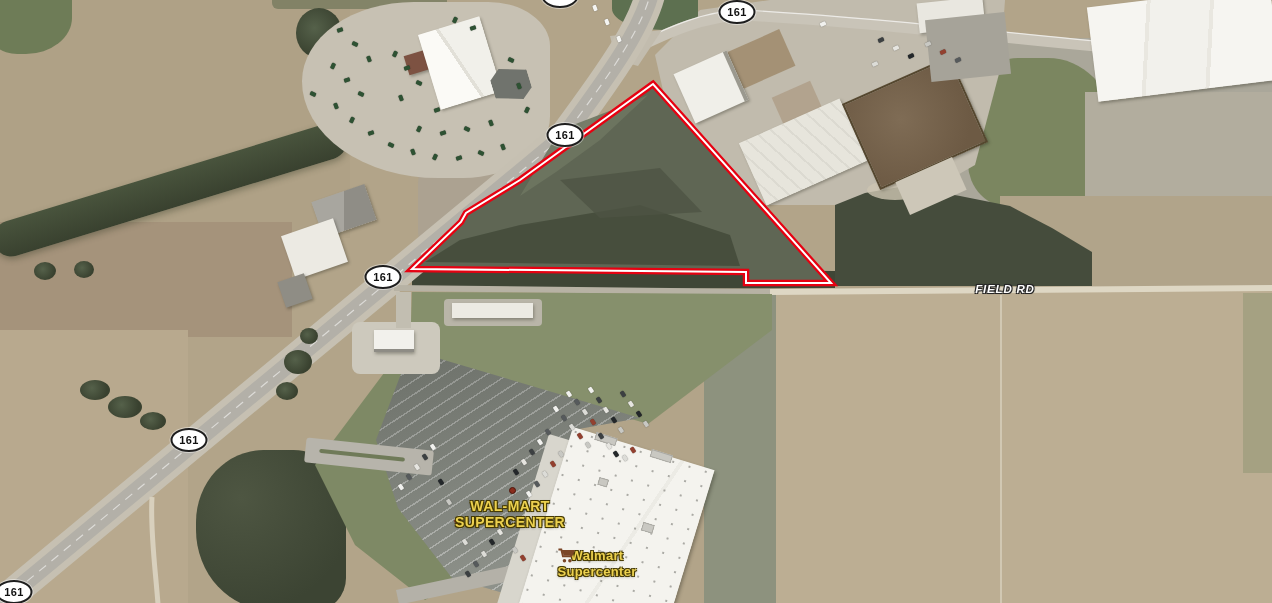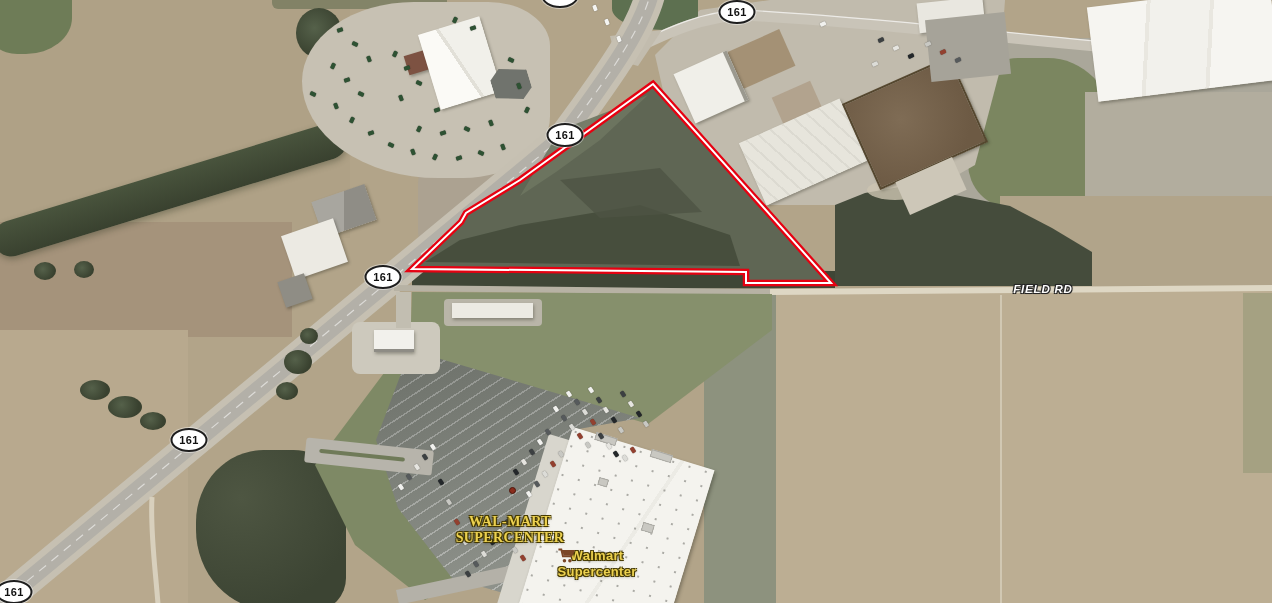--- a/index.html
+++ b/index.html
@@ -283,24 +283,24 @@
 
   <div id="shields" style="left:0;top:0;width:0;height:0;">
       <div class="shield" style="left: 737px; top: 12px;">161</div>
       <div class="shield" style="left: 560px; top: -4px;">161</div>
       <div class="shield" style="left: 565px; top: 135px;">161</div>
       <div class="shield" style="left: 383px; top: 277px;">161</div>
       <div class="shield" style="left: 189px; top: 440px;">161</div>
       <div class="shield" style="left: 14px; top: 592px;">161</div>
     </div>
 
-  <div class="road-label" style="left: 1043px; top: 289px;">FIELD RD</div>
+  <div class="road-label" style="left: 1005px; top: 289px;">FIELD RD</div>
 
   <div style="left:509px;top:487px;width:7px;height:7px;border-radius:50%;background:#8a2c1c;border:1px solid #4d170d;"></div>
-  <div class="imagery-label" style="left: 510px; top: 530px; font-family: Liberation Serif, serif;">
+  <div class="imagery-label" style="left: 510px; top: 514px;">
     <span style="position:static;display:block;">WAL-MART</span>
     <span style="position:static;display:block;">SUPERCENTER</span>
   </div>
 
   <div class="poi-label" style="left: 597px; top: 548px;">
     <svg class="cart" width="18" height="16" viewBox="0 0 24 22">
       <path d="M1 2 h4 l2.2 9.5 h11.5 L22 4 H6" fill="none" stroke="#7a4526" stroke-width="2.6"></path>
       <path d="M6.6 4 L20.8 4 L18.6 10.5 L8.1 10.5 Z" fill="#7a4526"></path>
       <circle cx="9.3" cy="17.5" r="2.4" fill="#7a4526"></circle>
       <circle cx="16.8" cy="17.5" r="2.4" fill="#7a4526"></circle>

